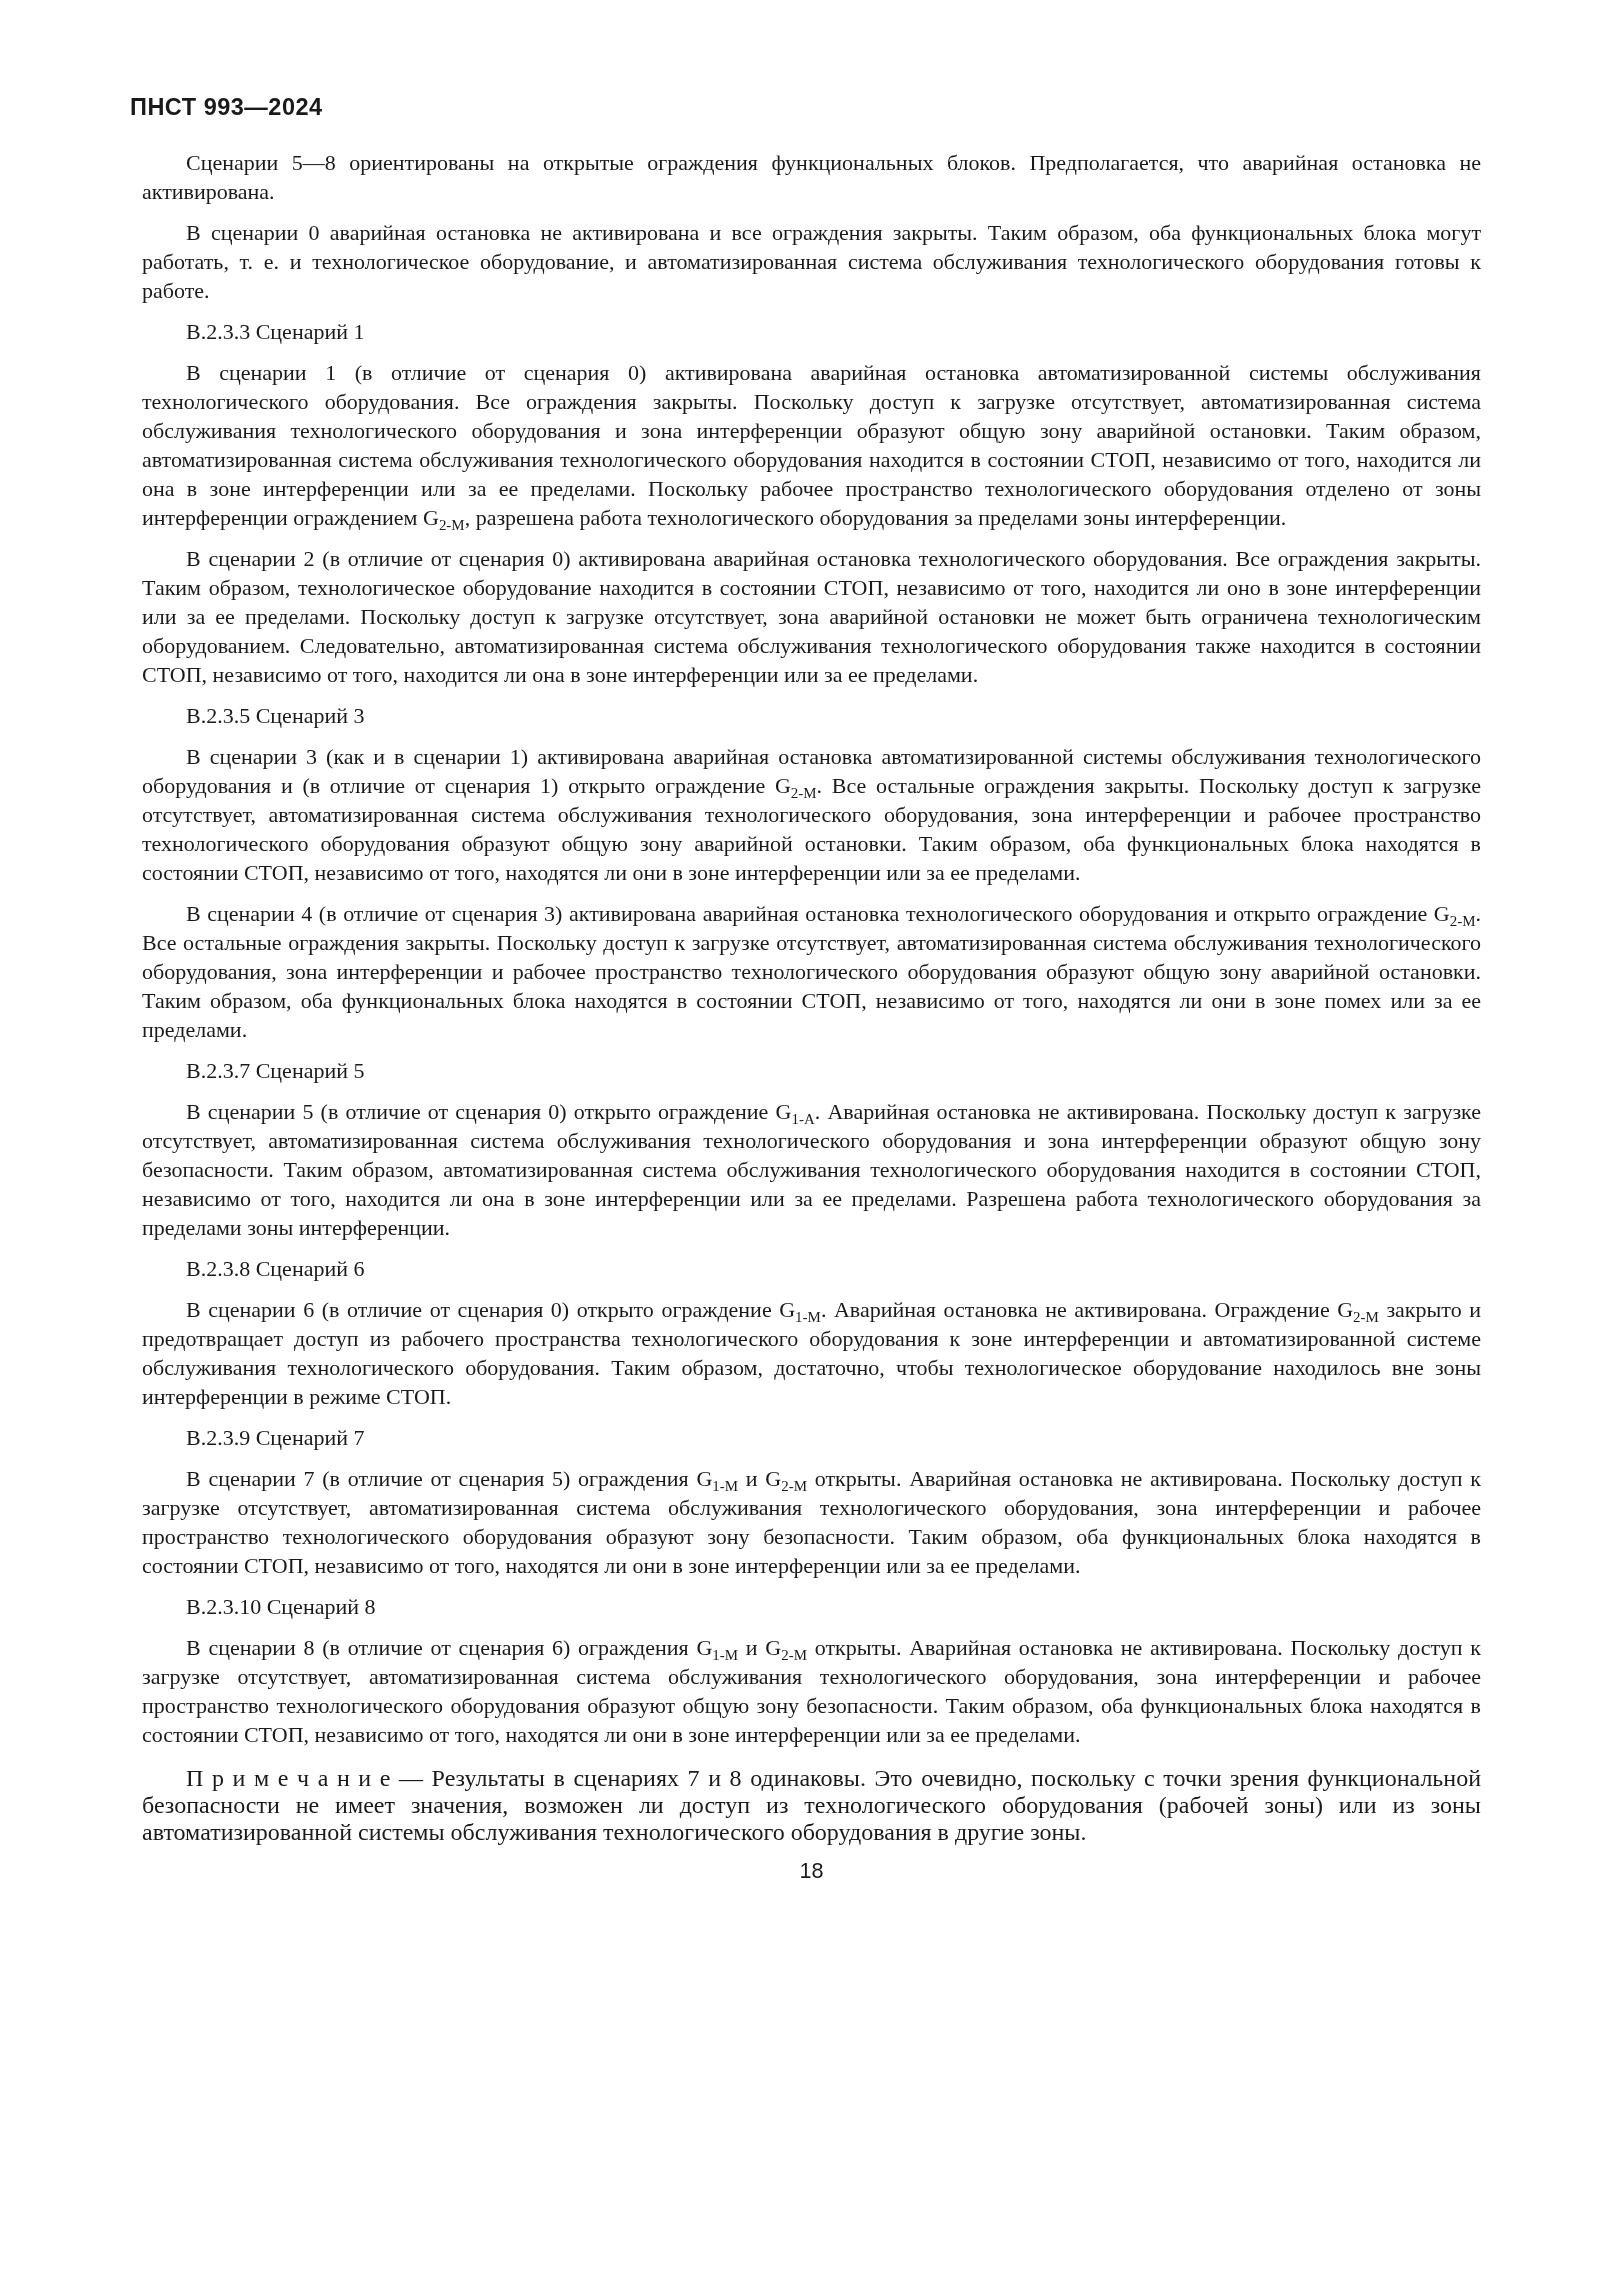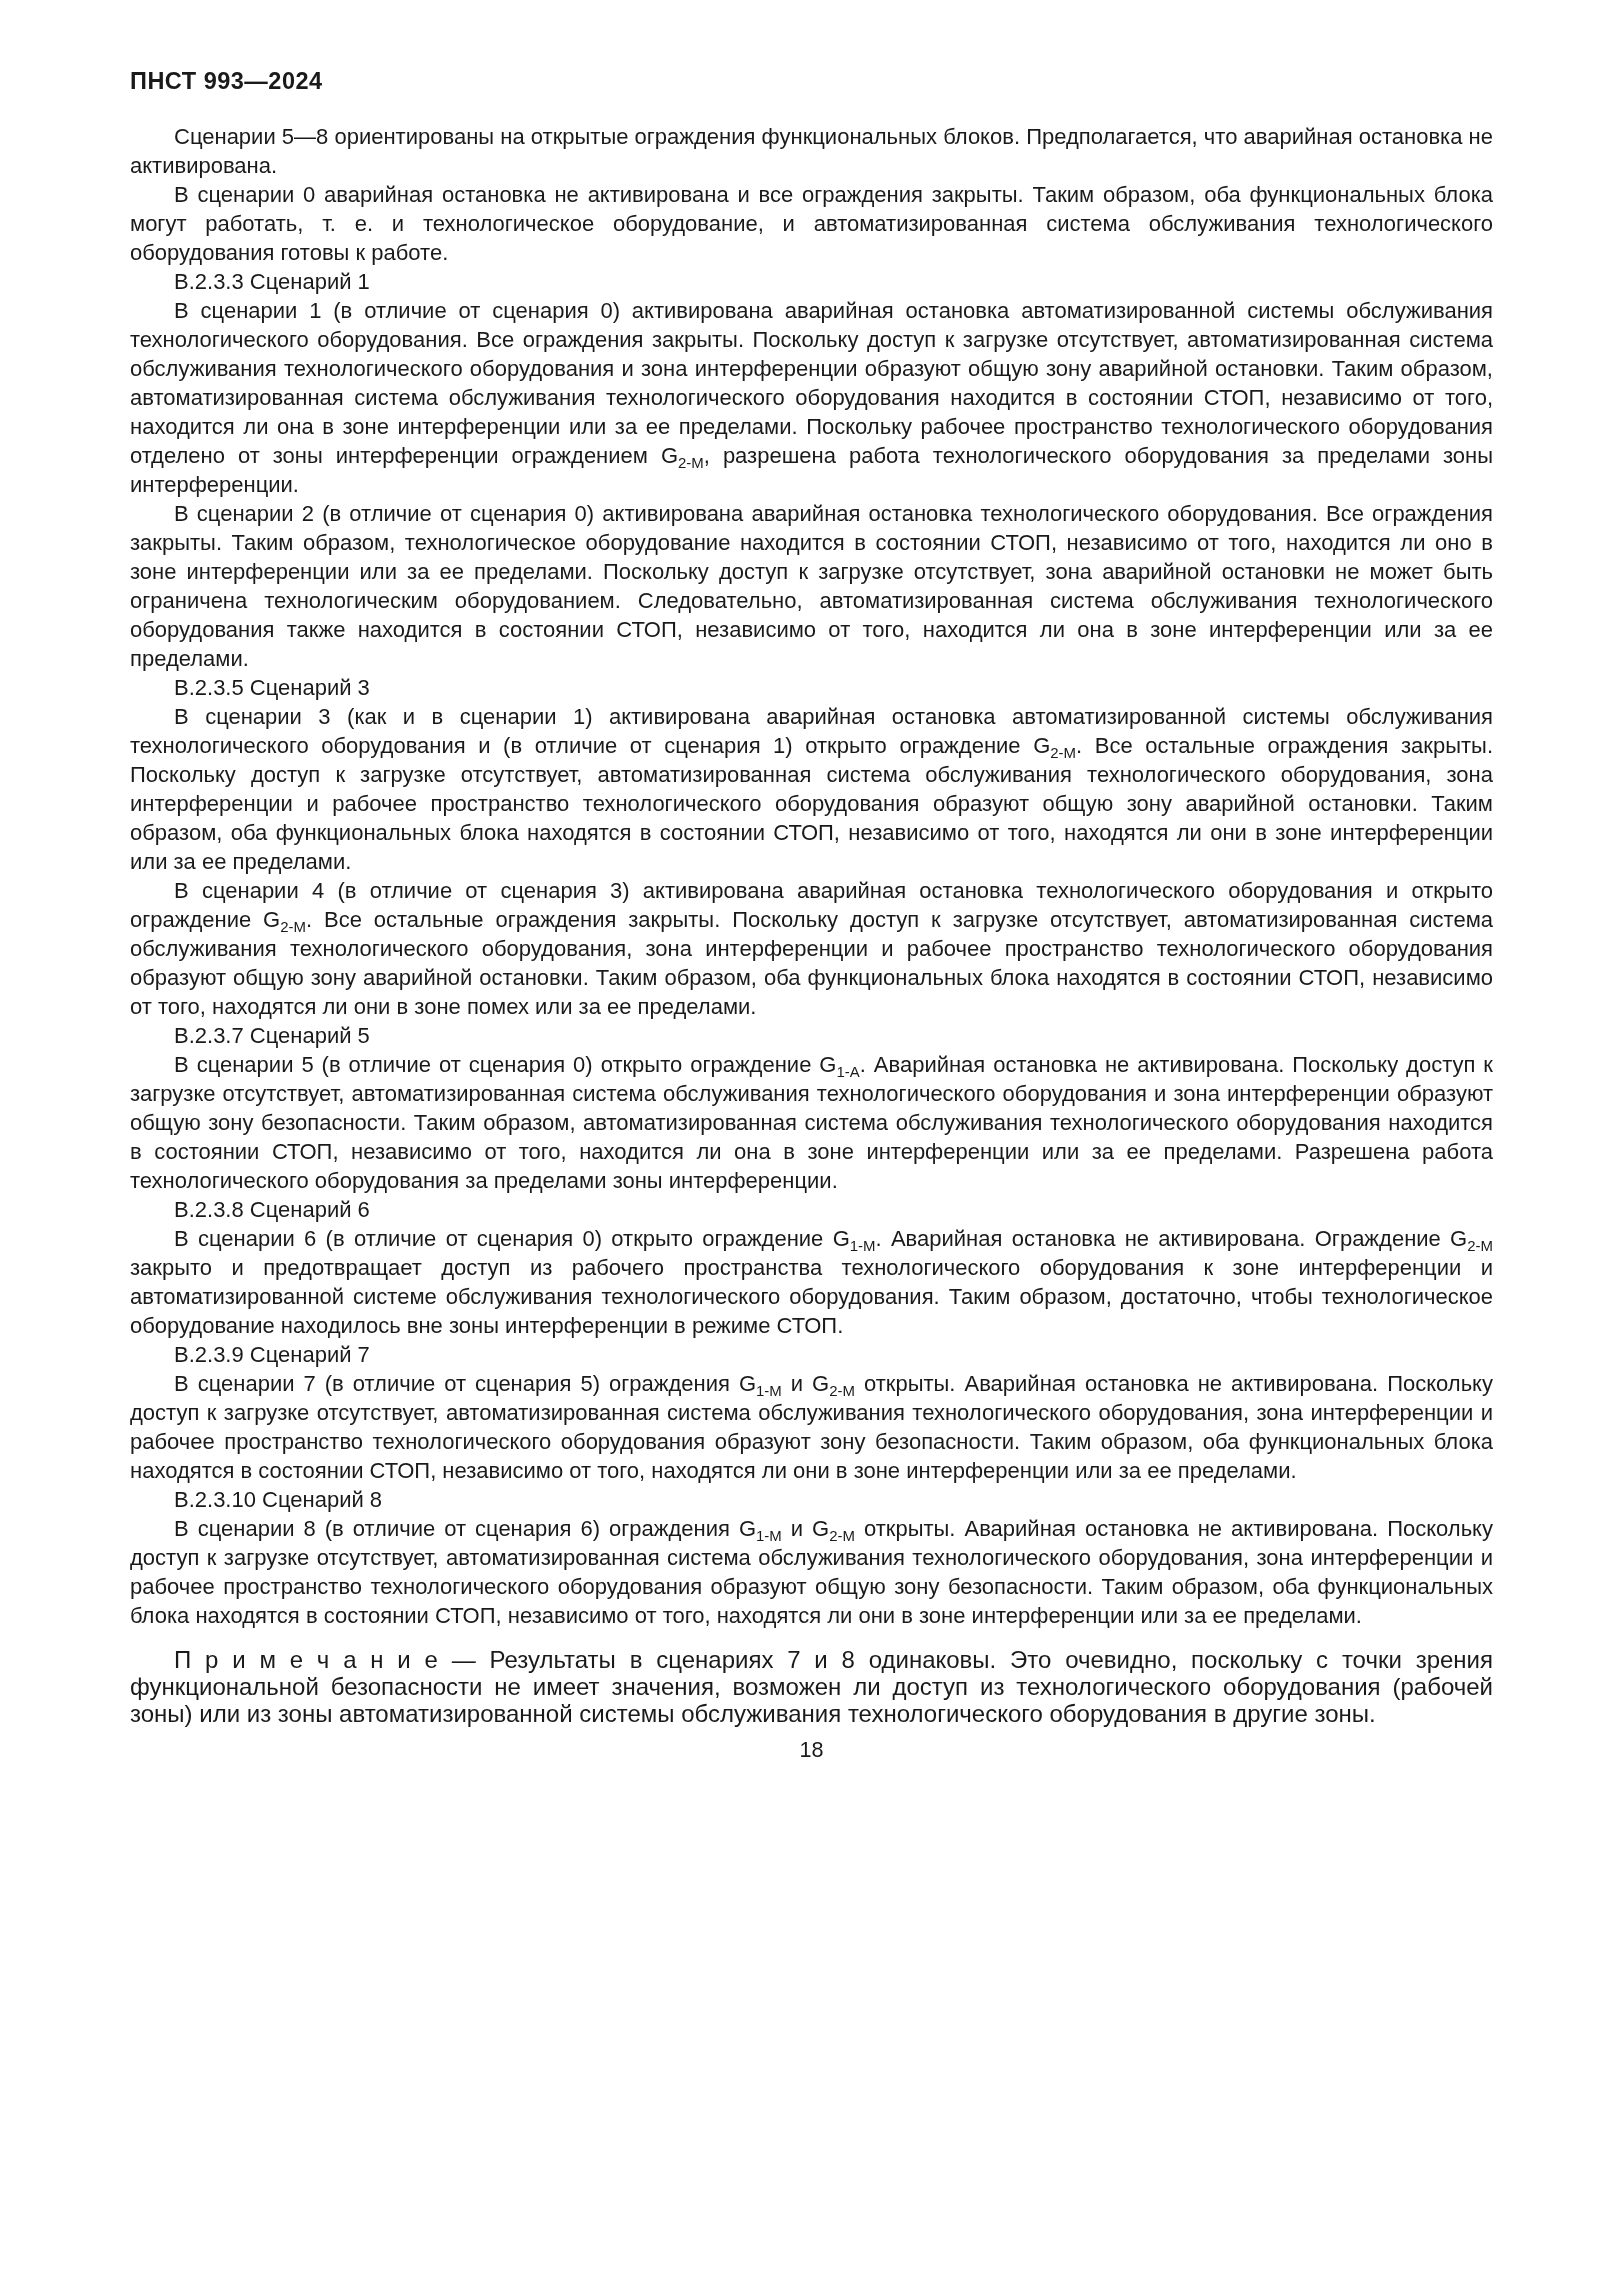--- a/index.html
+++ b/index.html
@@ -6,38 +6,39 @@
     margin: 0;
     padding: 0;
     background: #ffffff;
   }
   .page {
     position: relative;
     width: 1621px;
     height: 2293px;
     background: #ffffff;
     box-sizing: border-box;
-    padding: 68px 128px 0 130px;
+    padding: 94px 128px 0 130px;
     font-family: "Liberation Sans", "DejaVu Sans", sans-serif;
     color: #1a1a1a;
   }
   .doc-header {
     font-size: 23.5px;
     font-weight: bold;
     letter-spacing: 0.5px;
     margin-bottom: 27.4px;
   }
   .doc-body {
     font-size: 22px;
     line-height: 29px;
     text-align: justify;
   }
   .doc-body p {
-    margin: 0;
+    margin: 12px;
     text-indent: 44px;
+    font-family: Liberation Serif, serif;
   }
   .doc-body p.note {
     font-size: 24px;
     line-height: 27px;
     margin-top: 15.7px;
   }
   .doc-body sub {
     font-size: 0.68em;
     line-height: 0;
   }

